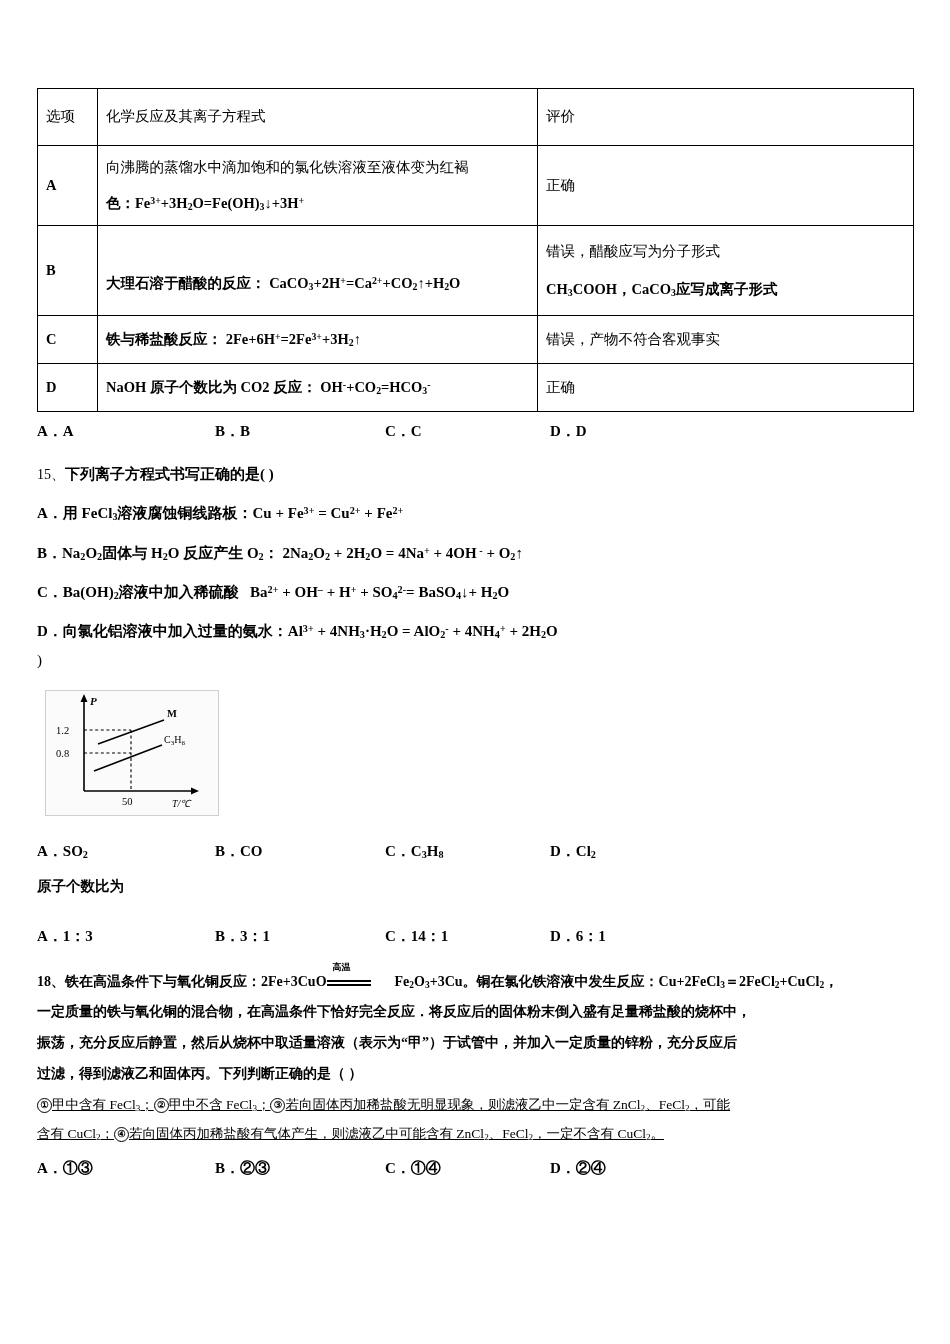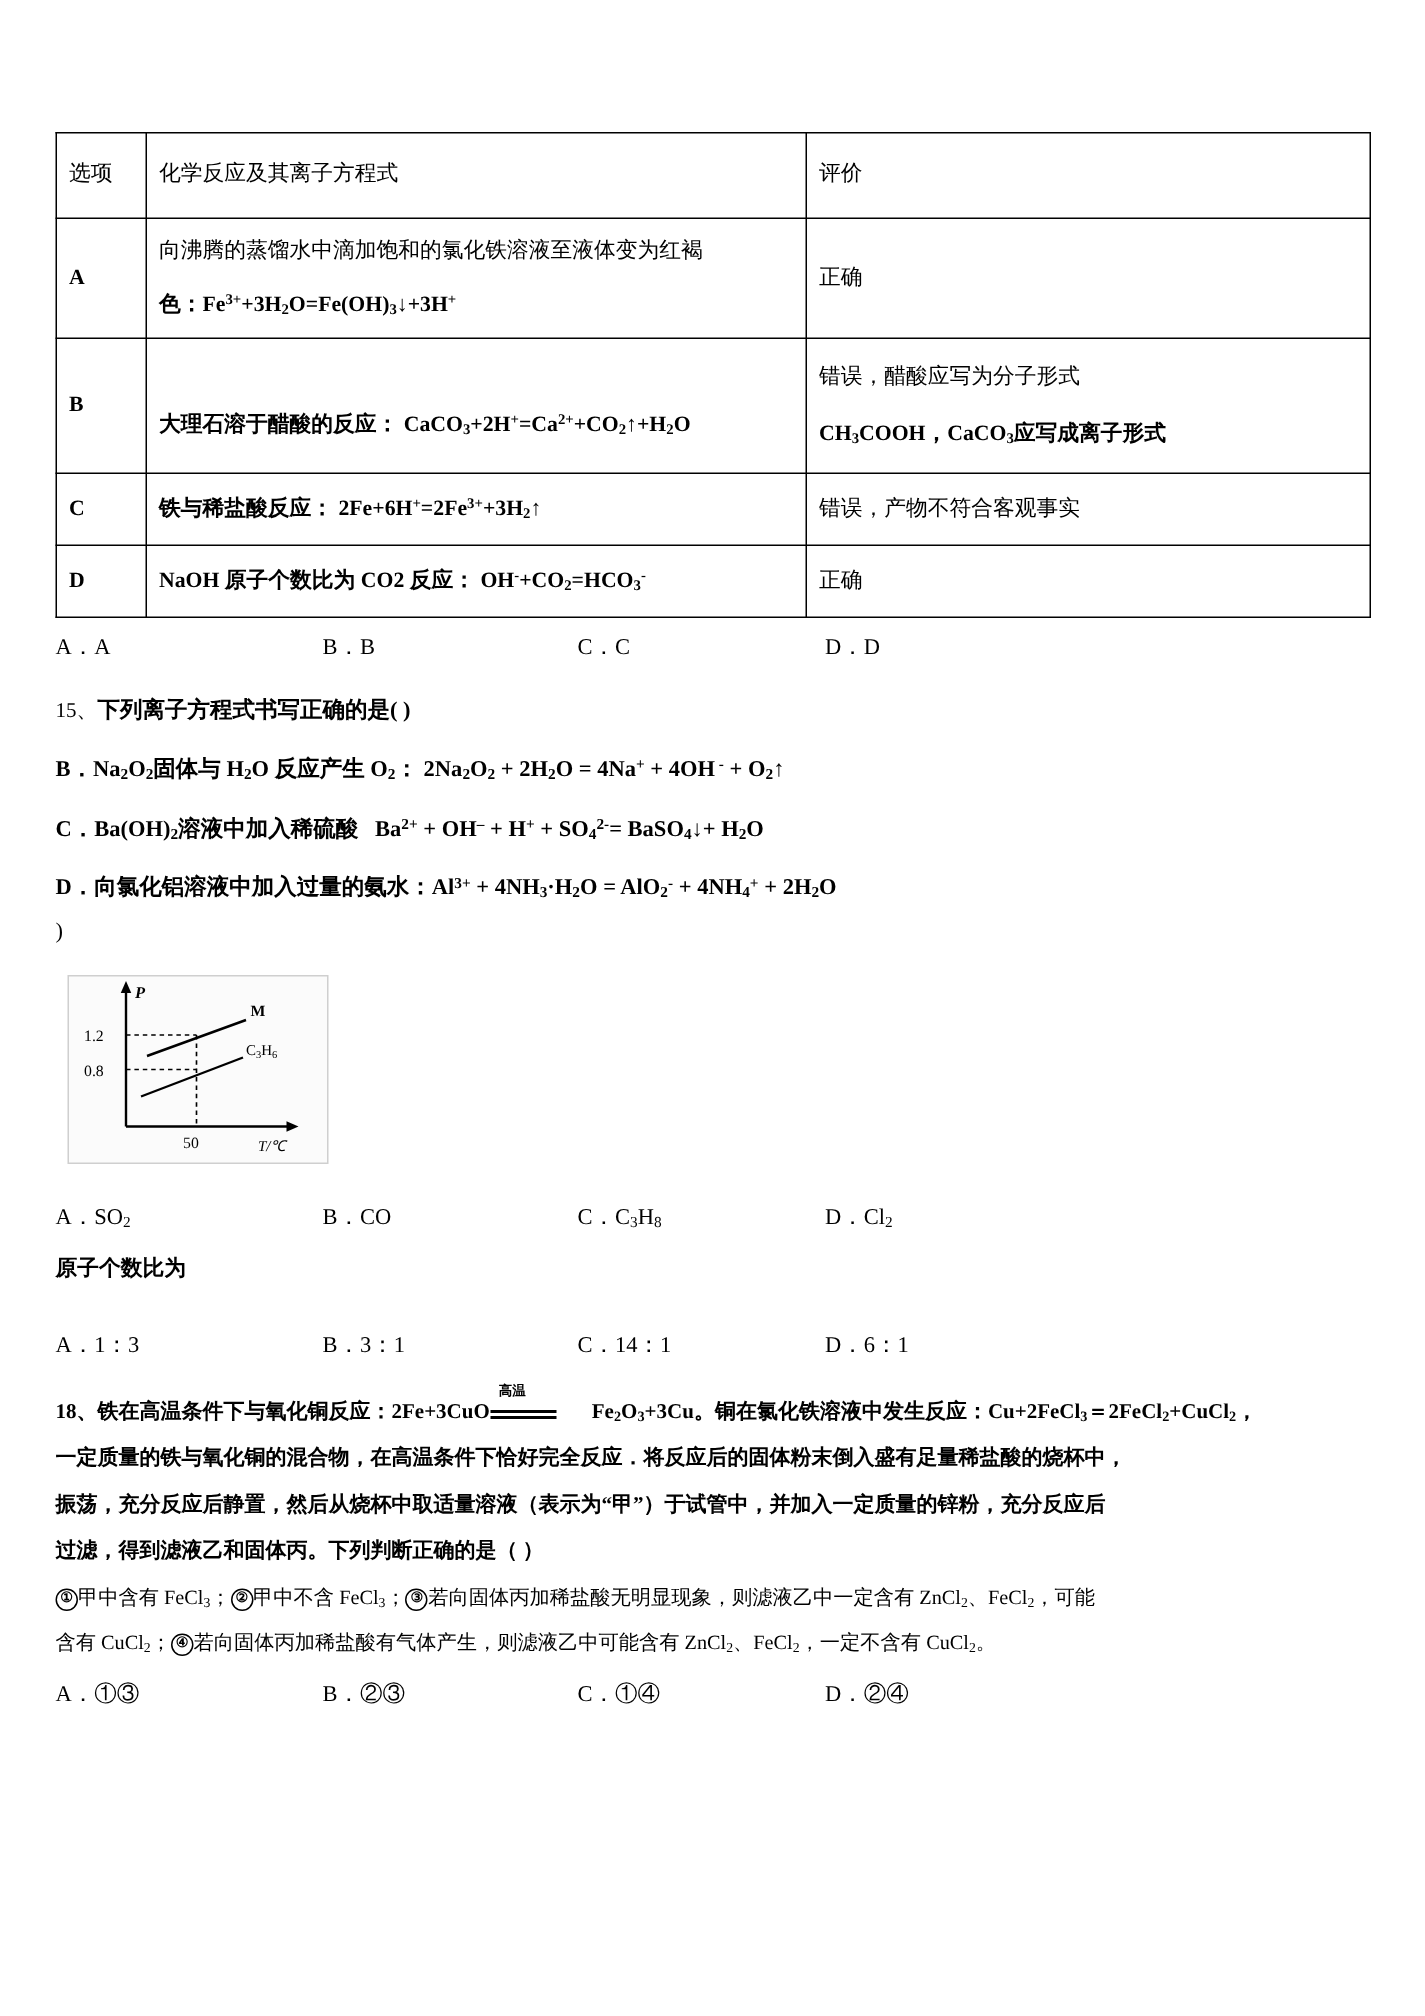--- a/index.html
+++ b/index.html
@@ -68,21 +68,21 @@
   .evB-l1 { display:block; }
   .evB-l2 { display:block; margin-top: 12px; }
 
   
   .opts {
     display: block;
     position: relative;
     height: 26px;
     margin-top: 10px;
     font-size: 15px;
-    font-weight: normal;
+    font-weight: bold;
   }
   .opts .o { position: absolute; white-space: nowrap; }
   .o1 { left: 0px; }
   .o2 { left: 178px; }
   .o3 { left: 348px; }
   .o4 { left: 513px; }
 
   
   .qline {
     font-size: 15px;
@@ -143,21 +143,21 @@
     display: inline-block;
     border: 1.4px solid #000;
     border-radius: 50%;
     width: 13px; height: 13px;
     line-height: 12px;
     text-align: center;
     font-size: 9.5px;
     font-weight: bold;
     vertical-align: 1px;
   }
-  .q18list { font-size: 13.5px; font-weight: normal; line-height: 2.2; }
+  .q18list { font-size: 13.5px; font-weight: normal; line-height: 2.2; text-decoration: underline; }
 </style>
 </head>
 <body>
 
 <div class="page">
   <div class="content">
 
     <table class="qtable">
       <colgroup>
         <col style="width:60px">
@@ -207,20 +207,21 @@
 
     <div class="opts">
       <span class="o o1">A．A</span>
       <span class="o o2">B．B</span>
       <span class="o o3">C．C</span>
       <span class="o o4">D．D</span>
     </div>
 
     <div class="qline"><span class="qnum">15、</span><span class="qstem">下列离子方程式书写正确的是(    )</span></div>
 
+    <div class="choice">A．用 FeCl<sub>3</sub>溶液腐蚀铜线路板：Cu + Fe<sup>3+</sup> = Cu<sup>2+</sup> + Fe<sup>2+</sup></div>
     <div class="choice">B．Na<sub>2</sub>O<sub>2</sub>固体与 H<sub>2</sub>O 反应产生 O<sub>2</sub>： 2Na<sub>2</sub>O<sub>2</sub> + 2H<sub>2</sub>O = 4Na<sup>+</sup> + 4OH<sup> -</sup> + O<sub>2</sub>↑</div>
     <div class="choice">C．Ba(OH)<sub>2</sub>溶液中加入稀硫酸&nbsp;&nbsp; Ba<sup>2+</sup> + OH<sup>–</sup> + H<sup>+</sup> + SO<sub>4</sub><sup>2-</sup>= BaSO<sub>4</sub>↓+ H<sub>2</sub>O</div>
     <div class="choice">D．向氯化铝溶液中加入过量的氨水：Al<sup>3+</sup> + 4NH<sub>3</sub>·H<sub>2</sub>O = AlO<sub>2</sub><sup>-</sup> + 4NH<sub>4</sub><sup>+</sup> + 2H<sub>2</sub>O</div>
 
     <div class="qline" style="margin-top:0">)</div>
 
     <div class="figure-wrap">
       <svg class="graph" width="170" height="122" viewBox="0 0 170 122">
 
         <line x1="38" y1="8" x2="38" y2="100" stroke="#000" stroke-width="1.6"></line>

